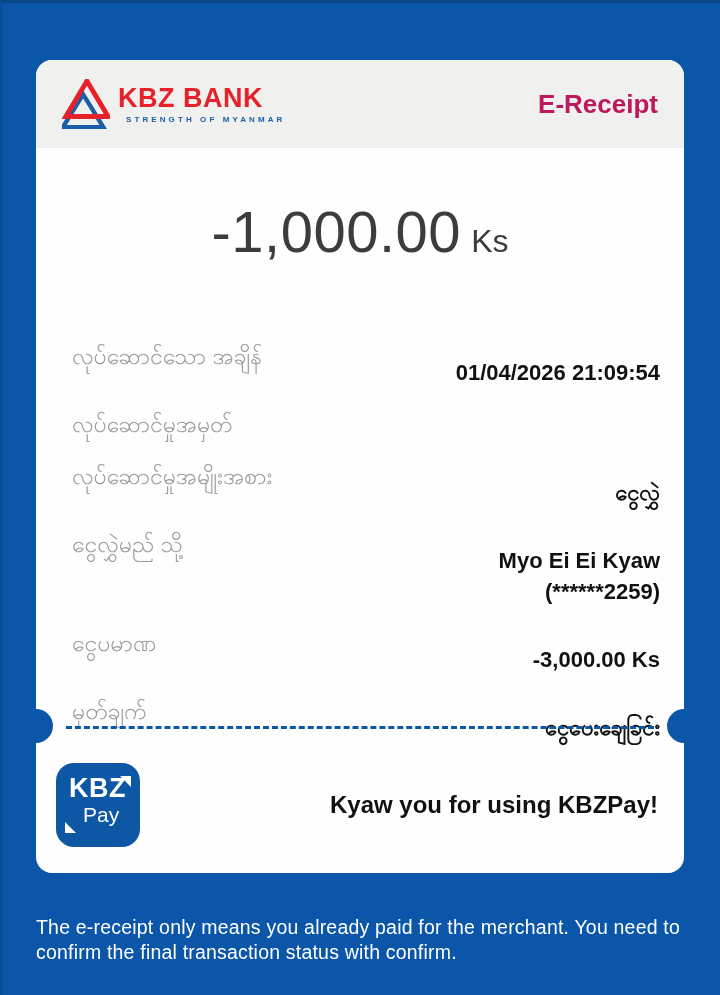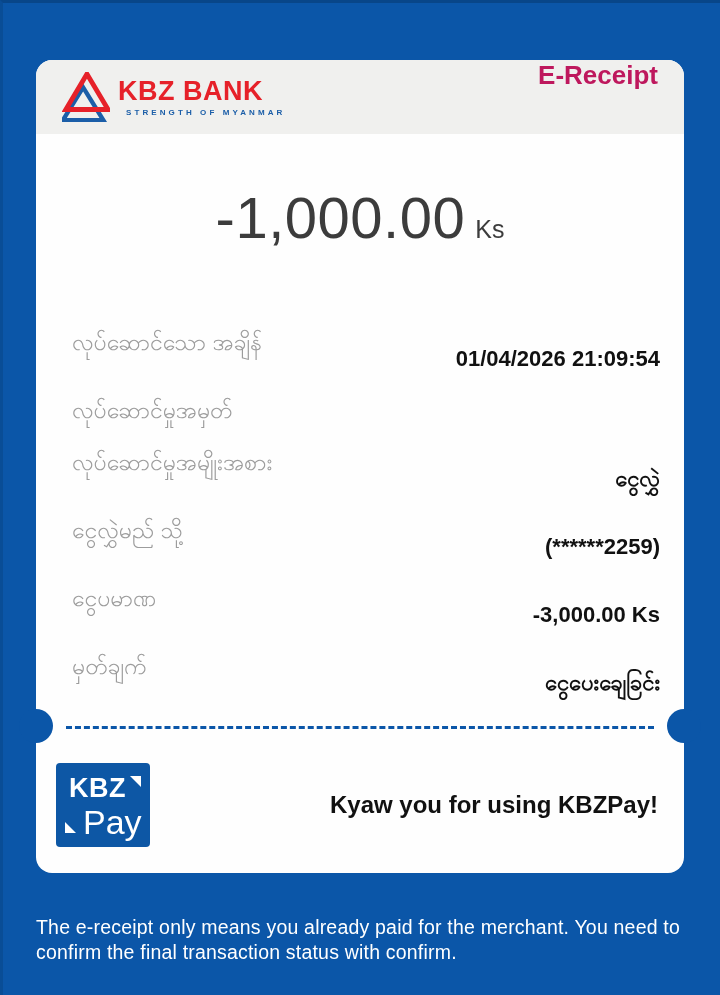--- a/index.html
+++ b/index.html
@@ -22,23 +22,23 @@
 
   .card {
     position:absolute; left:36px; top:60px;
     width:648px; height:813px;
     background:#FEFEFE;
     border-radius:16px;
   }
 
   
   .card-header {
-    height:74px; background:#F0F0EE;
+    height:88px; background:#F0F0EE;
     border-radius:16px 16px 0 0;
-    display:flex; justify-content:space-between;
+    display:flex; align-items:center; justify-content:space-between;
     padding:0 26px;
   }
   .bank-logo { display:flex; align-items:center; gap:8px; }
   .bank-logo svg { display:block; }
   .bank-text { display:flex; flex-direction:column; line-height:1; }
   .bank-name {
     font-size:27px; font-weight:bold; letter-spacing:0.5px;
     color:#E62129;
   }
   .bank-tagline {
@@ -53,21 +53,21 @@
   .amount-row {
     margin-top:50px;
     text-align:center;
     white-space:nowrap;
   }
   .amount-value {
     font-size:58px; font-weight:400; color:#3C3C3C;
     letter-spacing:0.5px;
   }
   .amount-currency {
-    font-size:25px; font-weight:400; color:#3C3C3C;
+    font-size:32px; font-weight:400; color:#3C3C3C;
     margin-left:10px;
   }
 
   
   .details { margin-top:76px; padding:0 24px 0 36px; }
   .detail-row {
     display:flex; justify-content:space-between; align-items:flex-start;
     margin-bottom:21px;
   }
   .detail-label {
@@ -92,31 +92,31 @@
   .notch.right { right:-17px; }
 
   
   .card-footer {
     position:absolute; left:0; right:0; top:703px;
     display:flex; justify-content:space-between; align-items:center;
     padding:0 26px 0 20px;
   }
   .kbzpay-tile {
     position:relative;
-    width:94px; height:84px;
-    background:#0D57A5; border-radius:4px;
+    width:84px; height:84px;
+    background:#0D57A5; border-radius:18px;
     color:#fff;
   }
   .kbzpay-kbz {
     position:absolute; left:13px; top:10px;
     font-size:27px; font-weight:bold; letter-spacing:0.5px;
   }
   .kbzpay-pay {
     position:absolute; left:27px; top:40px;
-    font-size:34px; font-weight:400;
+    font-size:21px; font-weight:400;
   }
   .tile-mark { position:absolute; width:11px; height:11px; background:#fff; }
   .tile-mark.tr { right:9px; top:13px; clip-path:polygon(100% 0, 100% 100%, 0 0); }
   .tile-mark.bl { left:9px; bottom:14px; clip-path:polygon(0 0, 0 100%, 100% 100%); }
   .thanks-text { font-size:24px; font-weight:bold; color:#111; }
 
   
   .disclaimer {
     position:absolute; left:36px; top:915px; width:655px;
     color:#FFFFFF; font-size:19.5px; line-height:25px;
@@ -161,21 +161,21 @@
         <span class="detail-label">လုပ်ဆောင်မှုအမှတ်</span>
       </div>
 
       <div class="detail-row">
         <span class="detail-label">လုပ်ဆောင်မှုအမျိုးအစား</span>
         <span class="detail-value">ငွေလွှဲ</span>
       </div>
 
       <div class="detail-row">
         <span class="detail-label">ငွေလွှဲမည် သို့</span>
-        <span class="detail-value"><span class="line2">(******2259)</span></span>
+        <span class="detail-value"><span>Myo Ei Ei Kyaw</span><span class="line2">(******2259)</span></span>
       </div>
 
       <div class="detail-row">
         <span class="detail-label">ငွေပမာဏ</span>
         <span class="detail-value">-3,000.00 Ks</span>
       </div>
 
       <div class="detail-row">
         <span class="detail-label">မှတ်ချက်</span>
         <span class="detail-value">ငွေပေးချေခြင်း</span>

